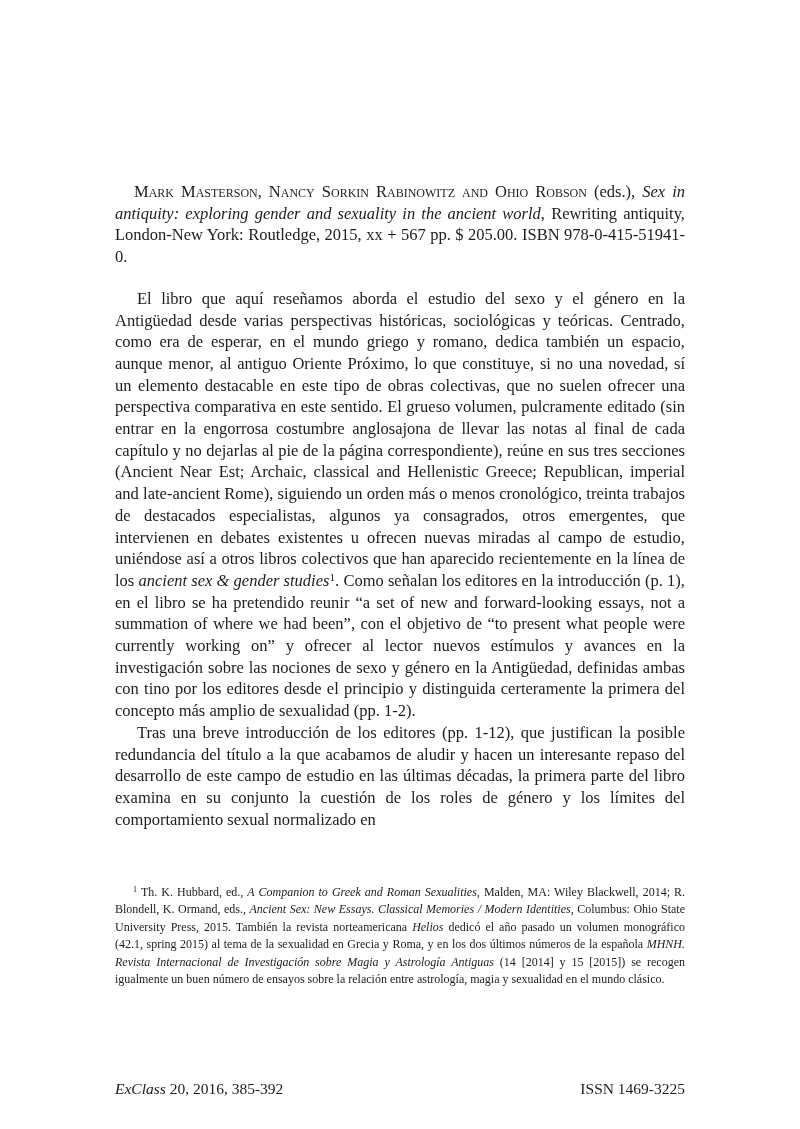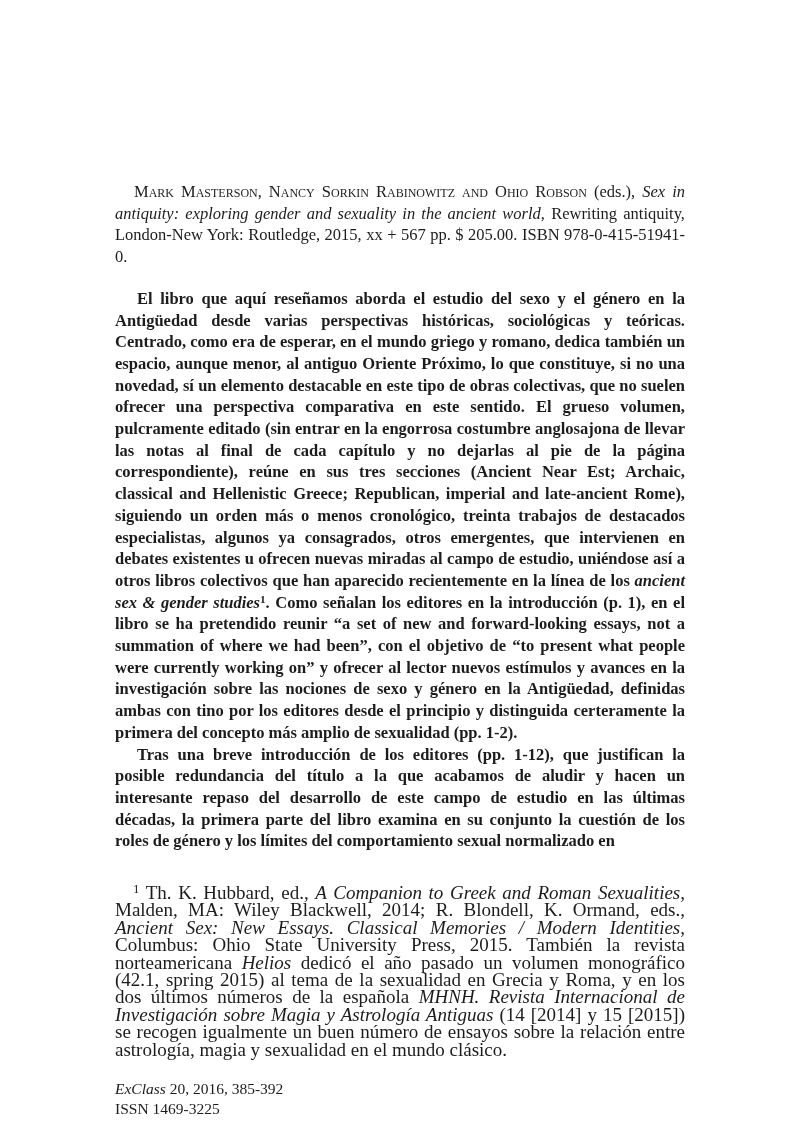--- a/index.html
+++ b/index.html
@@ -21,42 +21,41 @@
     position: absolute;
     left: 115px;
     top: 181px;
     width: 570px;
     font-size: 16.5px;
     line-height: 21.7px;
     text-align: justify;
   }
   p { margin: 0; }
   .citation { text-indent: 19px; }
-  .para { text-indent: 22px; font-weight: bold; }
+  .para { text-indent: 22px; }
   .para.first { margin-top: 20px; }
   .footnote {
     position: absolute;
     left: 115px;
     top: 884px;
     width: 570px;
-    font-size: 19px;
+    font-size: 12px;
     line-height: 17.4px;
     text-align: justify;
     text-indent: 18px;
   }
   .footer {
     position: absolute;
     left: 115px;
     top: 1079px;
     width: 570px;
     display: flex;
     justify-content: space-between;
     font-size: 15.5px;
     line-height: 20px;
-    flex-direction: column;
   }
   .seg-normal { font-style: normal; margin-top: 24px; }
   .seg-italic { font-style: italic; }
   .seg-smallcaps { font-variant: small-caps; }
   .seg-sup {
     font-size: 0.68em;
     position: relative;
     top: -0.45em;
     line-height: 0;
   }

